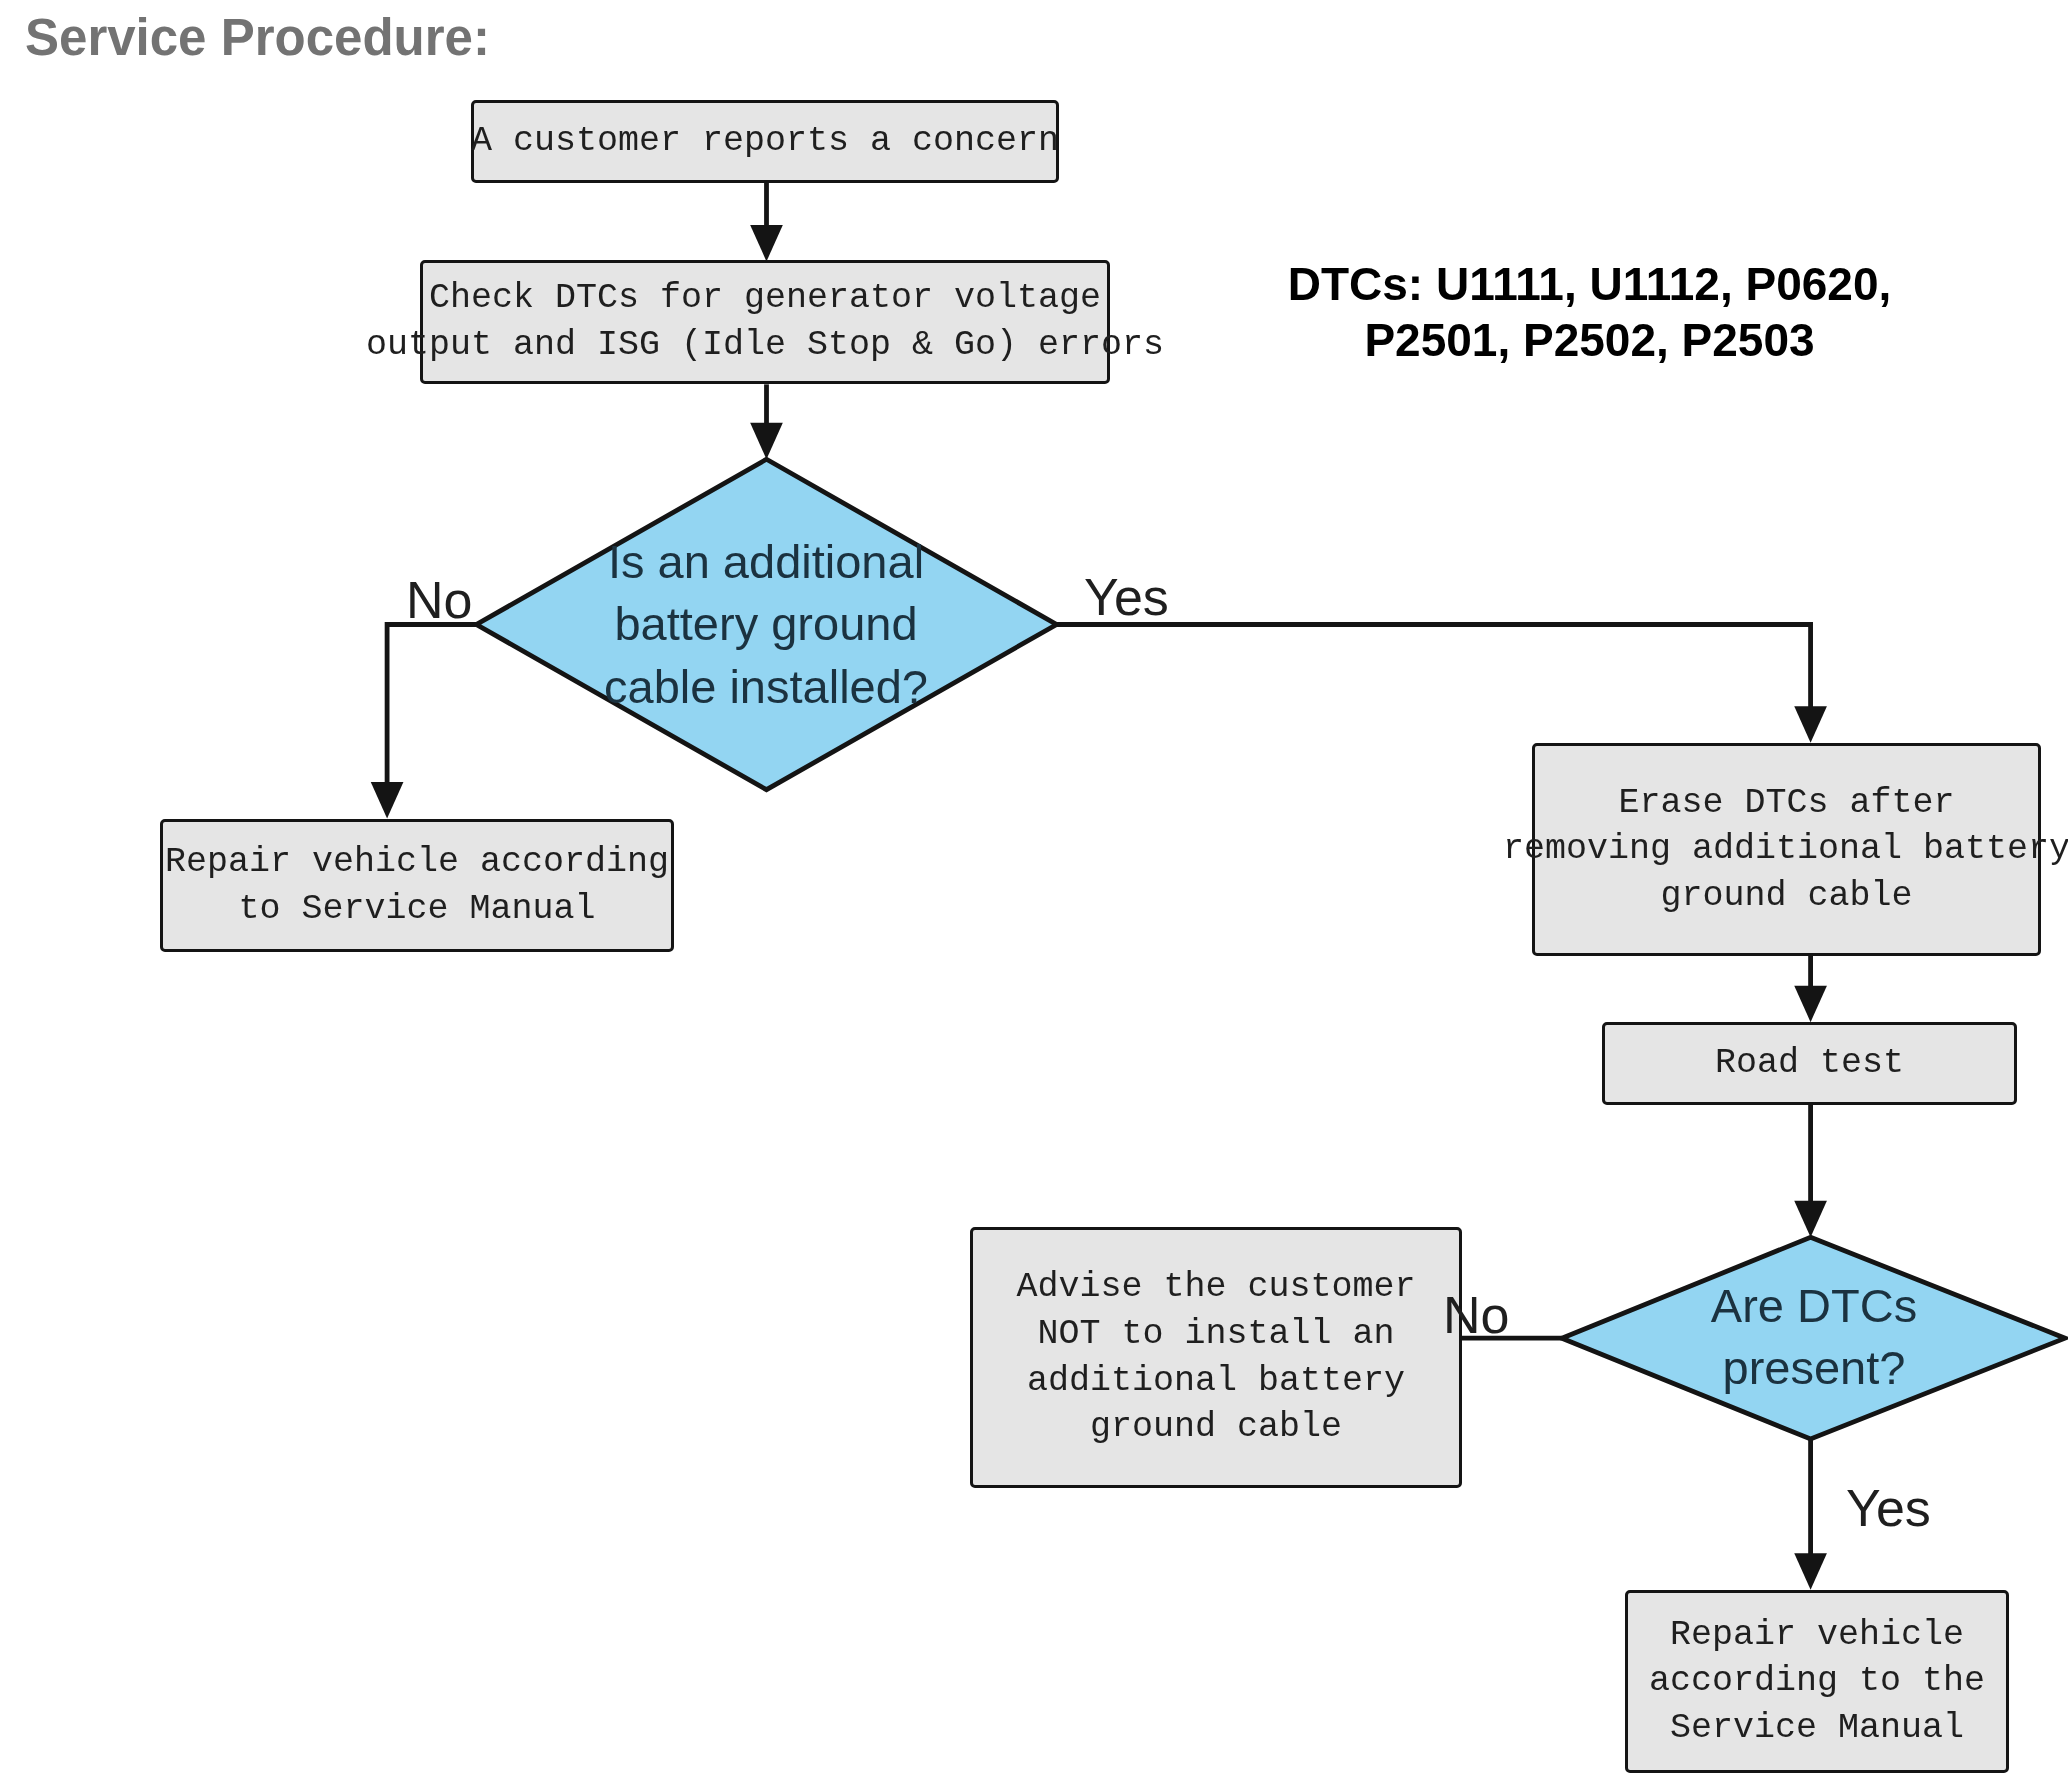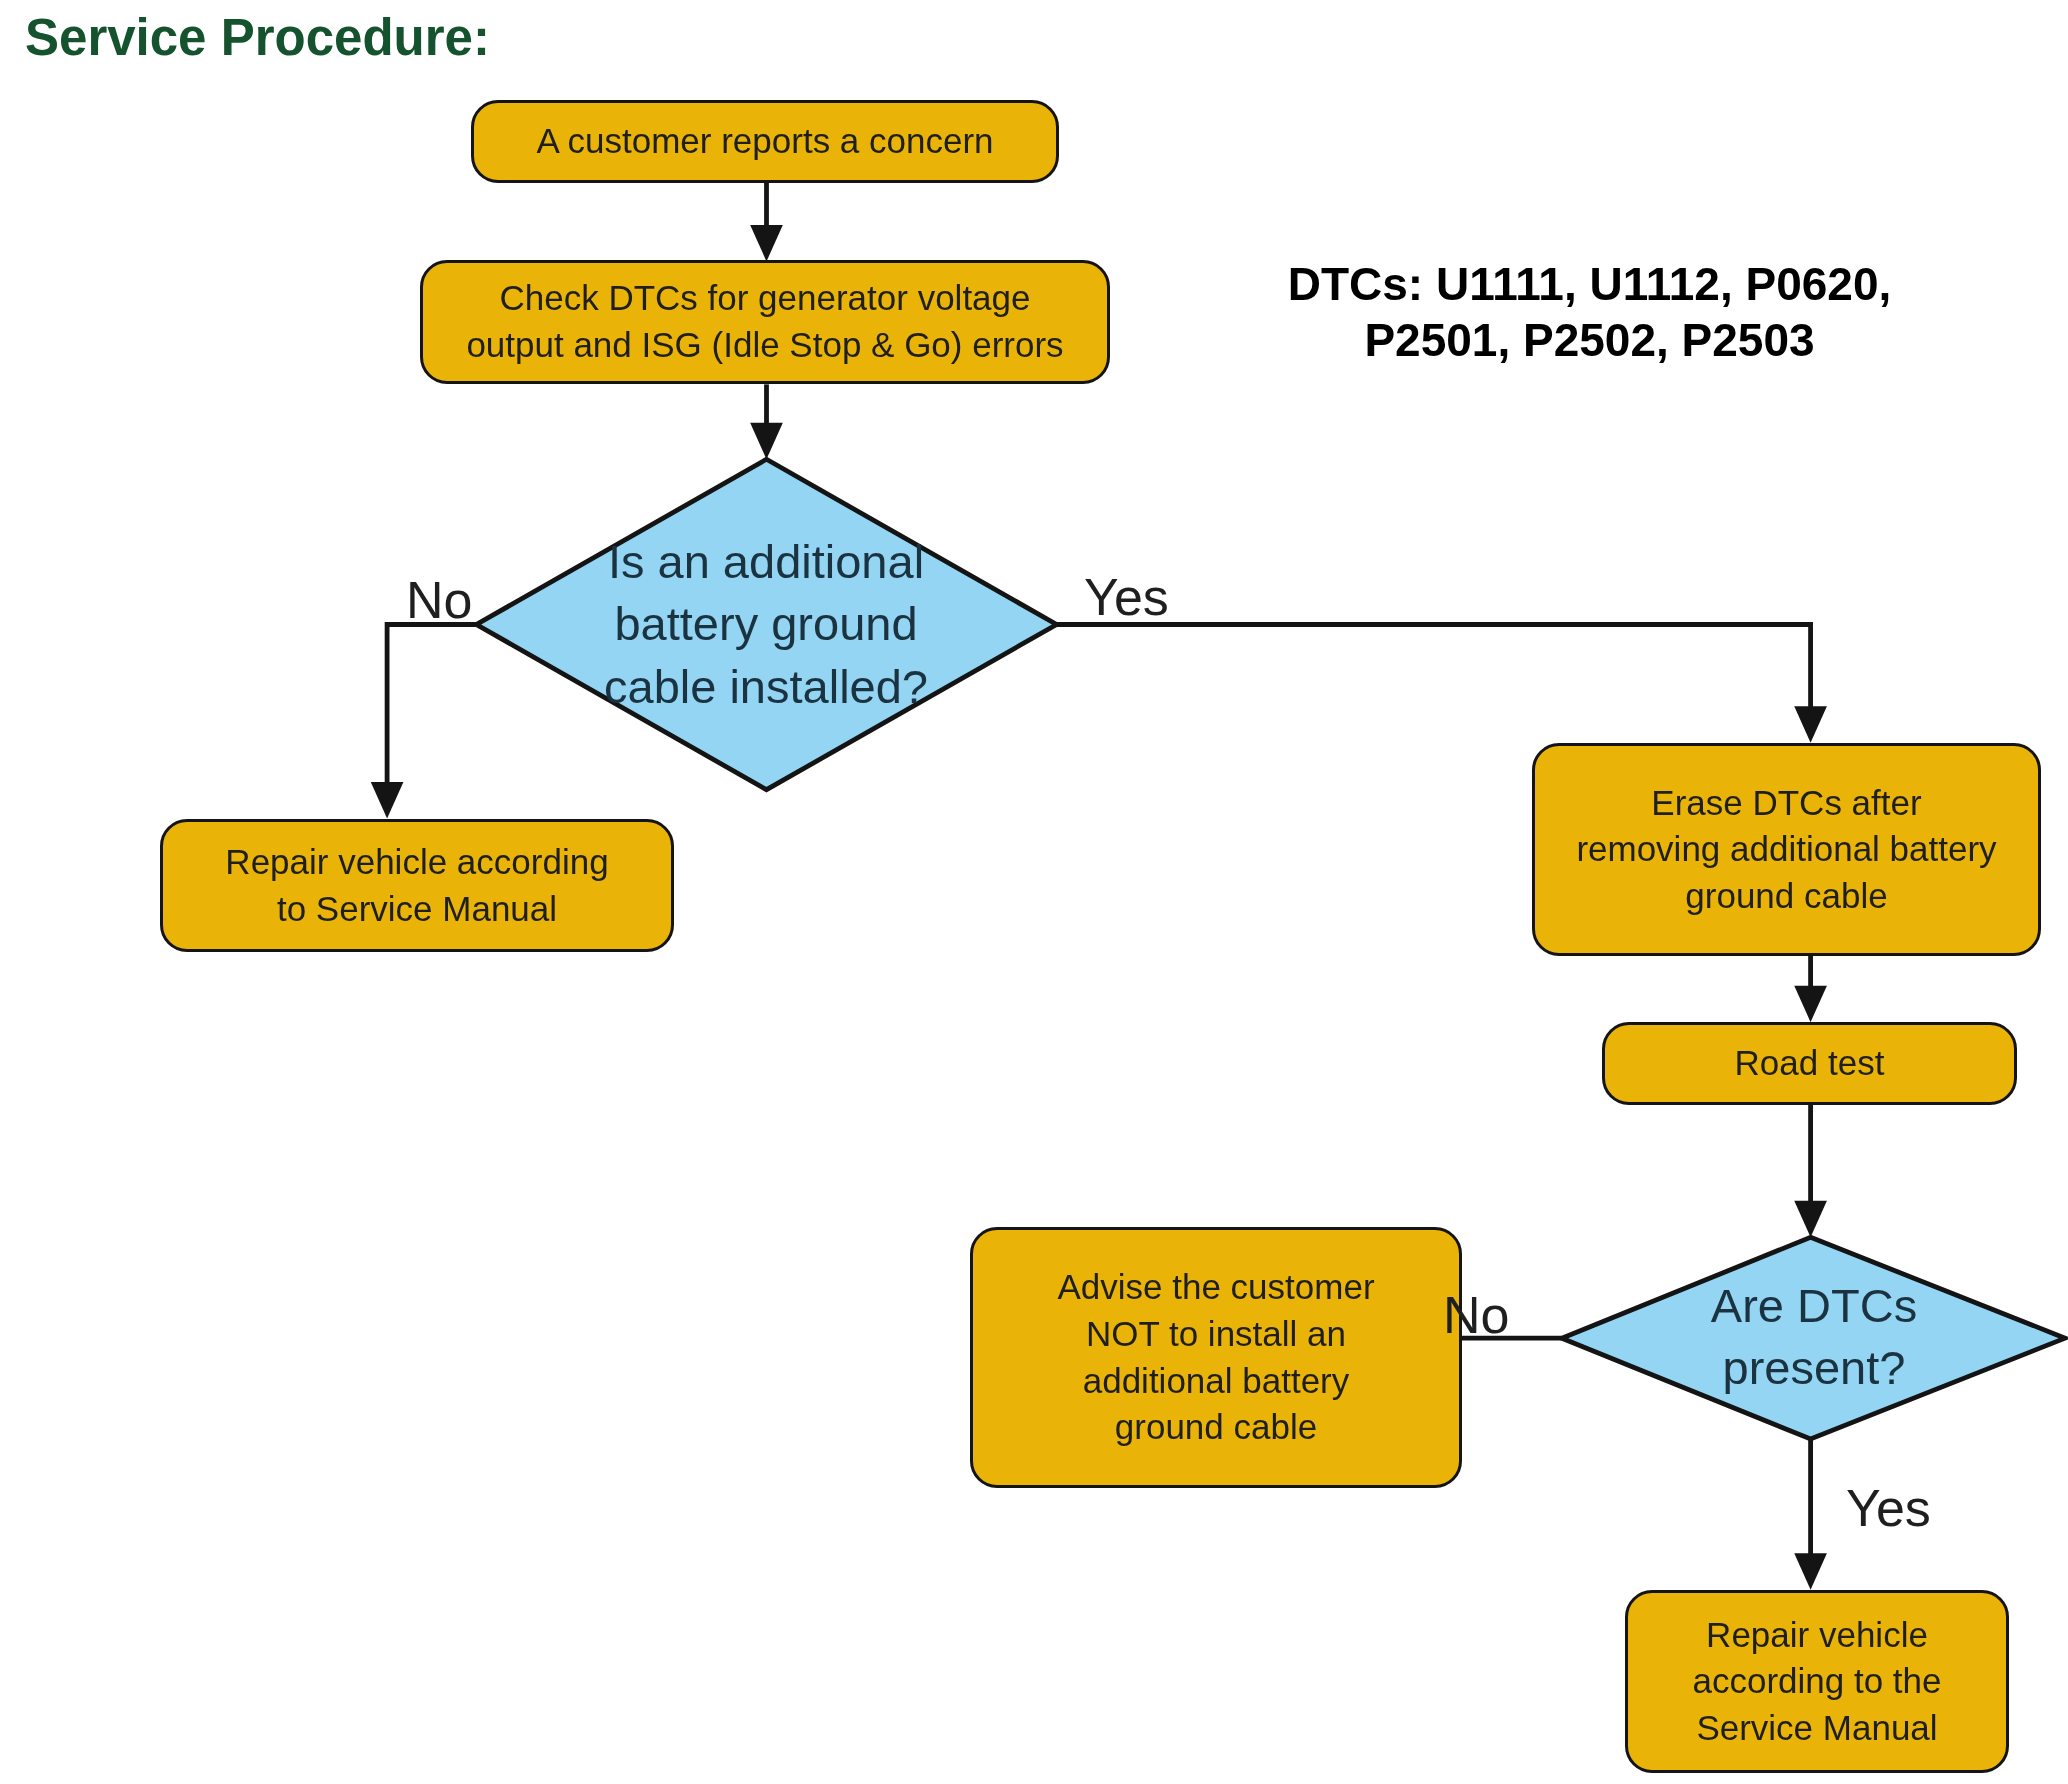--- a/index.html
+++ b/index.html
@@ -10,32 +10,32 @@
     background: #ffffff;
     font-family: "Liberation Sans", sans-serif;
     overflow: hidden;
   }
   .flow-svg { position: absolute; left: 0; top: 0; width: 2068px; height: 1784px; }
   .flow-line { stroke: var(--line_color); stroke-width: 5; fill: none; }
   .arrow-head { fill: var(--line_color); stroke: none; }
   .decision-shape { fill: var(--decision_fill); stroke: var(--line_color); stroke-width: 5; stroke-linejoin: miter; }
   .page-title {
     position: absolute; left: 25px; top: 7.7px;
-    font-size: 51px; font-weight: bold; color: #14532d; white-space: nowrap; text-align: center;
+    font-size: 51px; font-weight: bold; color: #737373; white-space: nowrap; text-align: center;
   }
   .dtc-note {
     position: absolute; left: 1191px; top: 256px; width: 797px;
     text-align: center; font-size: 46px; font-weight: bold;
     line-height: 1.22; color: #000000;
   }
   .box {
     position: absolute; box-sizing: border-box;
-    background: #eab308; border: 3.8px solid var(--line_color); border-radius: 27px;
+    background: #e5e5e5; border: 3.8px solid var(--line_color); border-radius: 5px;
     display: flex; flex-direction: column; justify-content: center; align-items: center;
-    text-align: center; font-size: 35px; line-height: 1.33; color: var(--text_color);
+    text-align: center; font-size: 35px; line-height: 1.33; color: var(--text_color); font-family: Liberation Mono, monospace;
   }
   .box .ln, .dtext .ln { white-space: nowrap; }
   .dtext {
     position: absolute; display: flex; flex-direction: column;
     justify-content: center; align-items: center; text-align: center;
     font-size: 47px; line-height: 1.33; color: var(--decision_text);
   }
   .elabel {
     position: absolute; font-size: 52px; color: var(--text_color); white-space: nowrap;
   }

